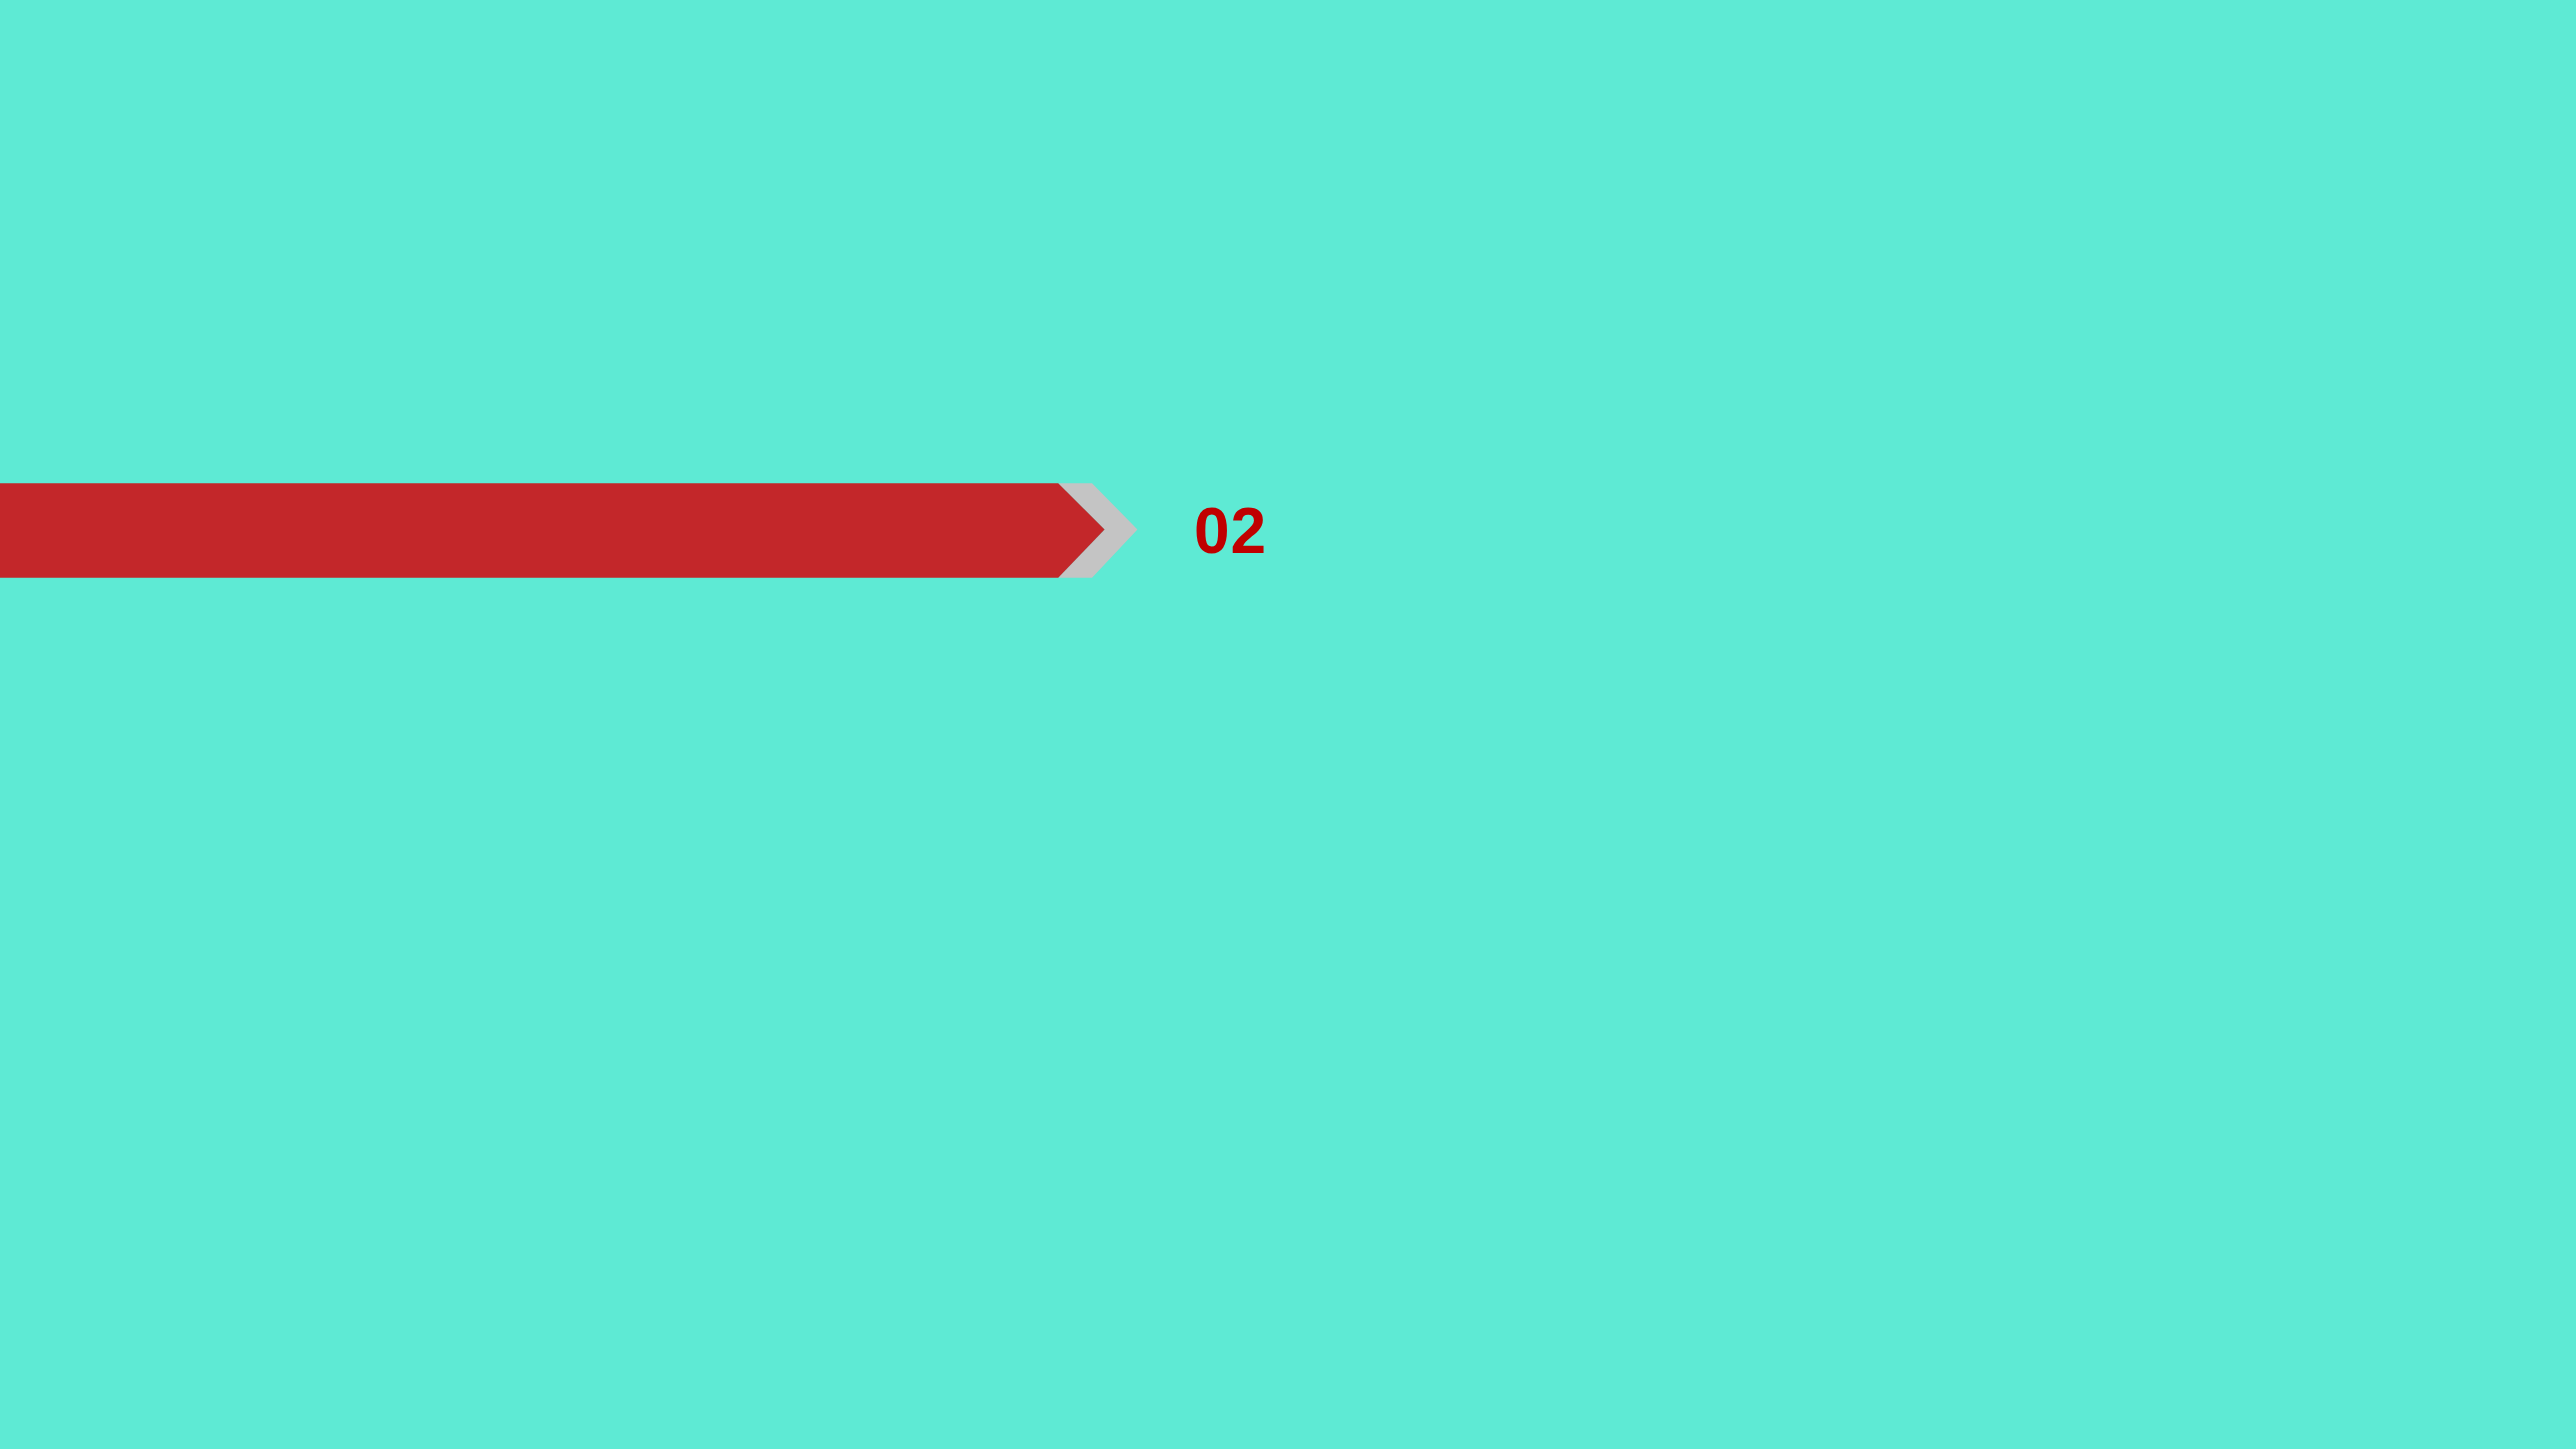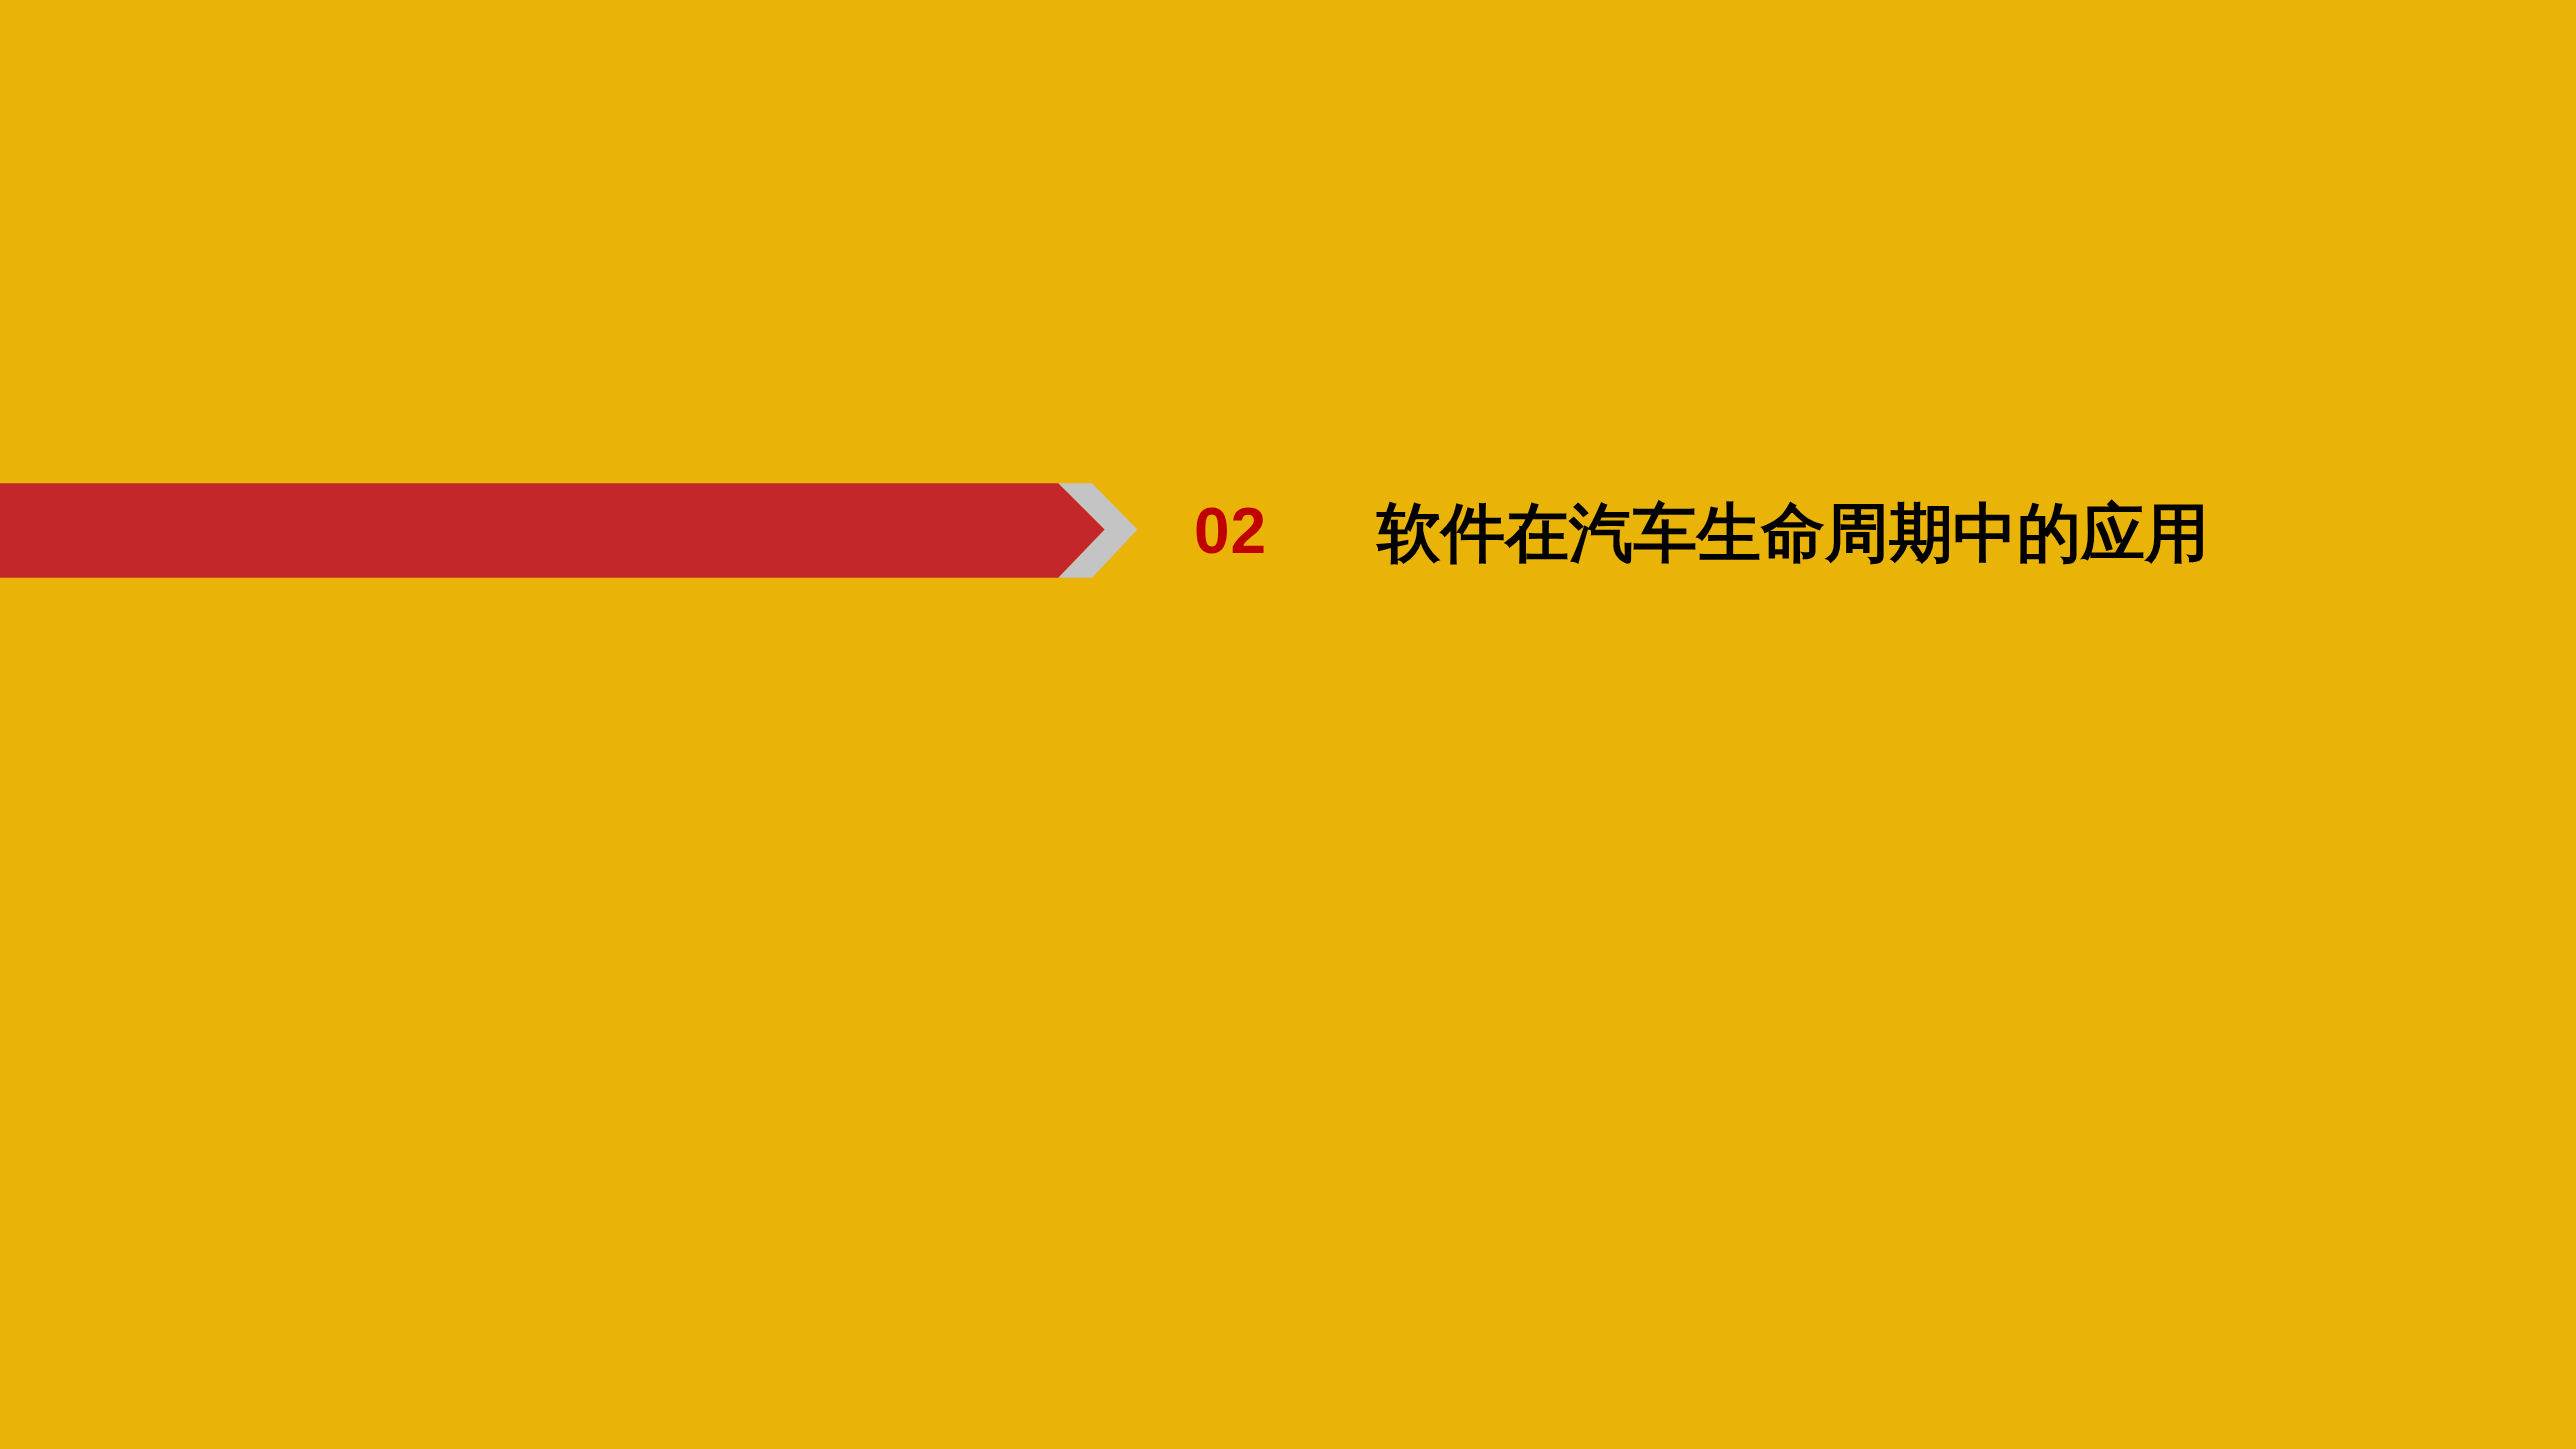--- a/index.html
+++ b/index.html
@@ -12,21 +12,21 @@
       height: 1449px;
       position: relative;
       overflow: hidden;
       font-family: "DejaVu Sans", "Liberation Sans", sans-serif;
     }
     .slide {
       position: absolute;
       left: 0; top: 0;
       width: 2576px;
       height: 1449px;
-      background: #eab308;
+      background: #5eead4;
     }
     .banner {
       position: absolute;
       left: 0;
       top: 483px;
       width: 1150px;
       height: 95px;
     }
     .banner svg { display: block; }
     .section-number {
@@ -76,17 +76,16 @@
     <svg width="1150" height="95" viewBox="0 0 1190 98" xmlns="http://www.w3.org/2000/svg">
 
       <polygon points="1095,0 1130,0 1177,48 1130,98 1095,98 1143,48" fill="#C4C4C4"></polygon>
 
       <polygon points="0,0 1095,0 1143,48 1095,98 0,98" fill="#C3272A"></polygon>
     </svg>
   </div>
 
   <div class="section-number" style="color:#C00000;">02</div>
 
-  <div class="section-title">软件在汽车生命周期中的应用</div>
 
 
 </div>
 
 
 </body></html>

